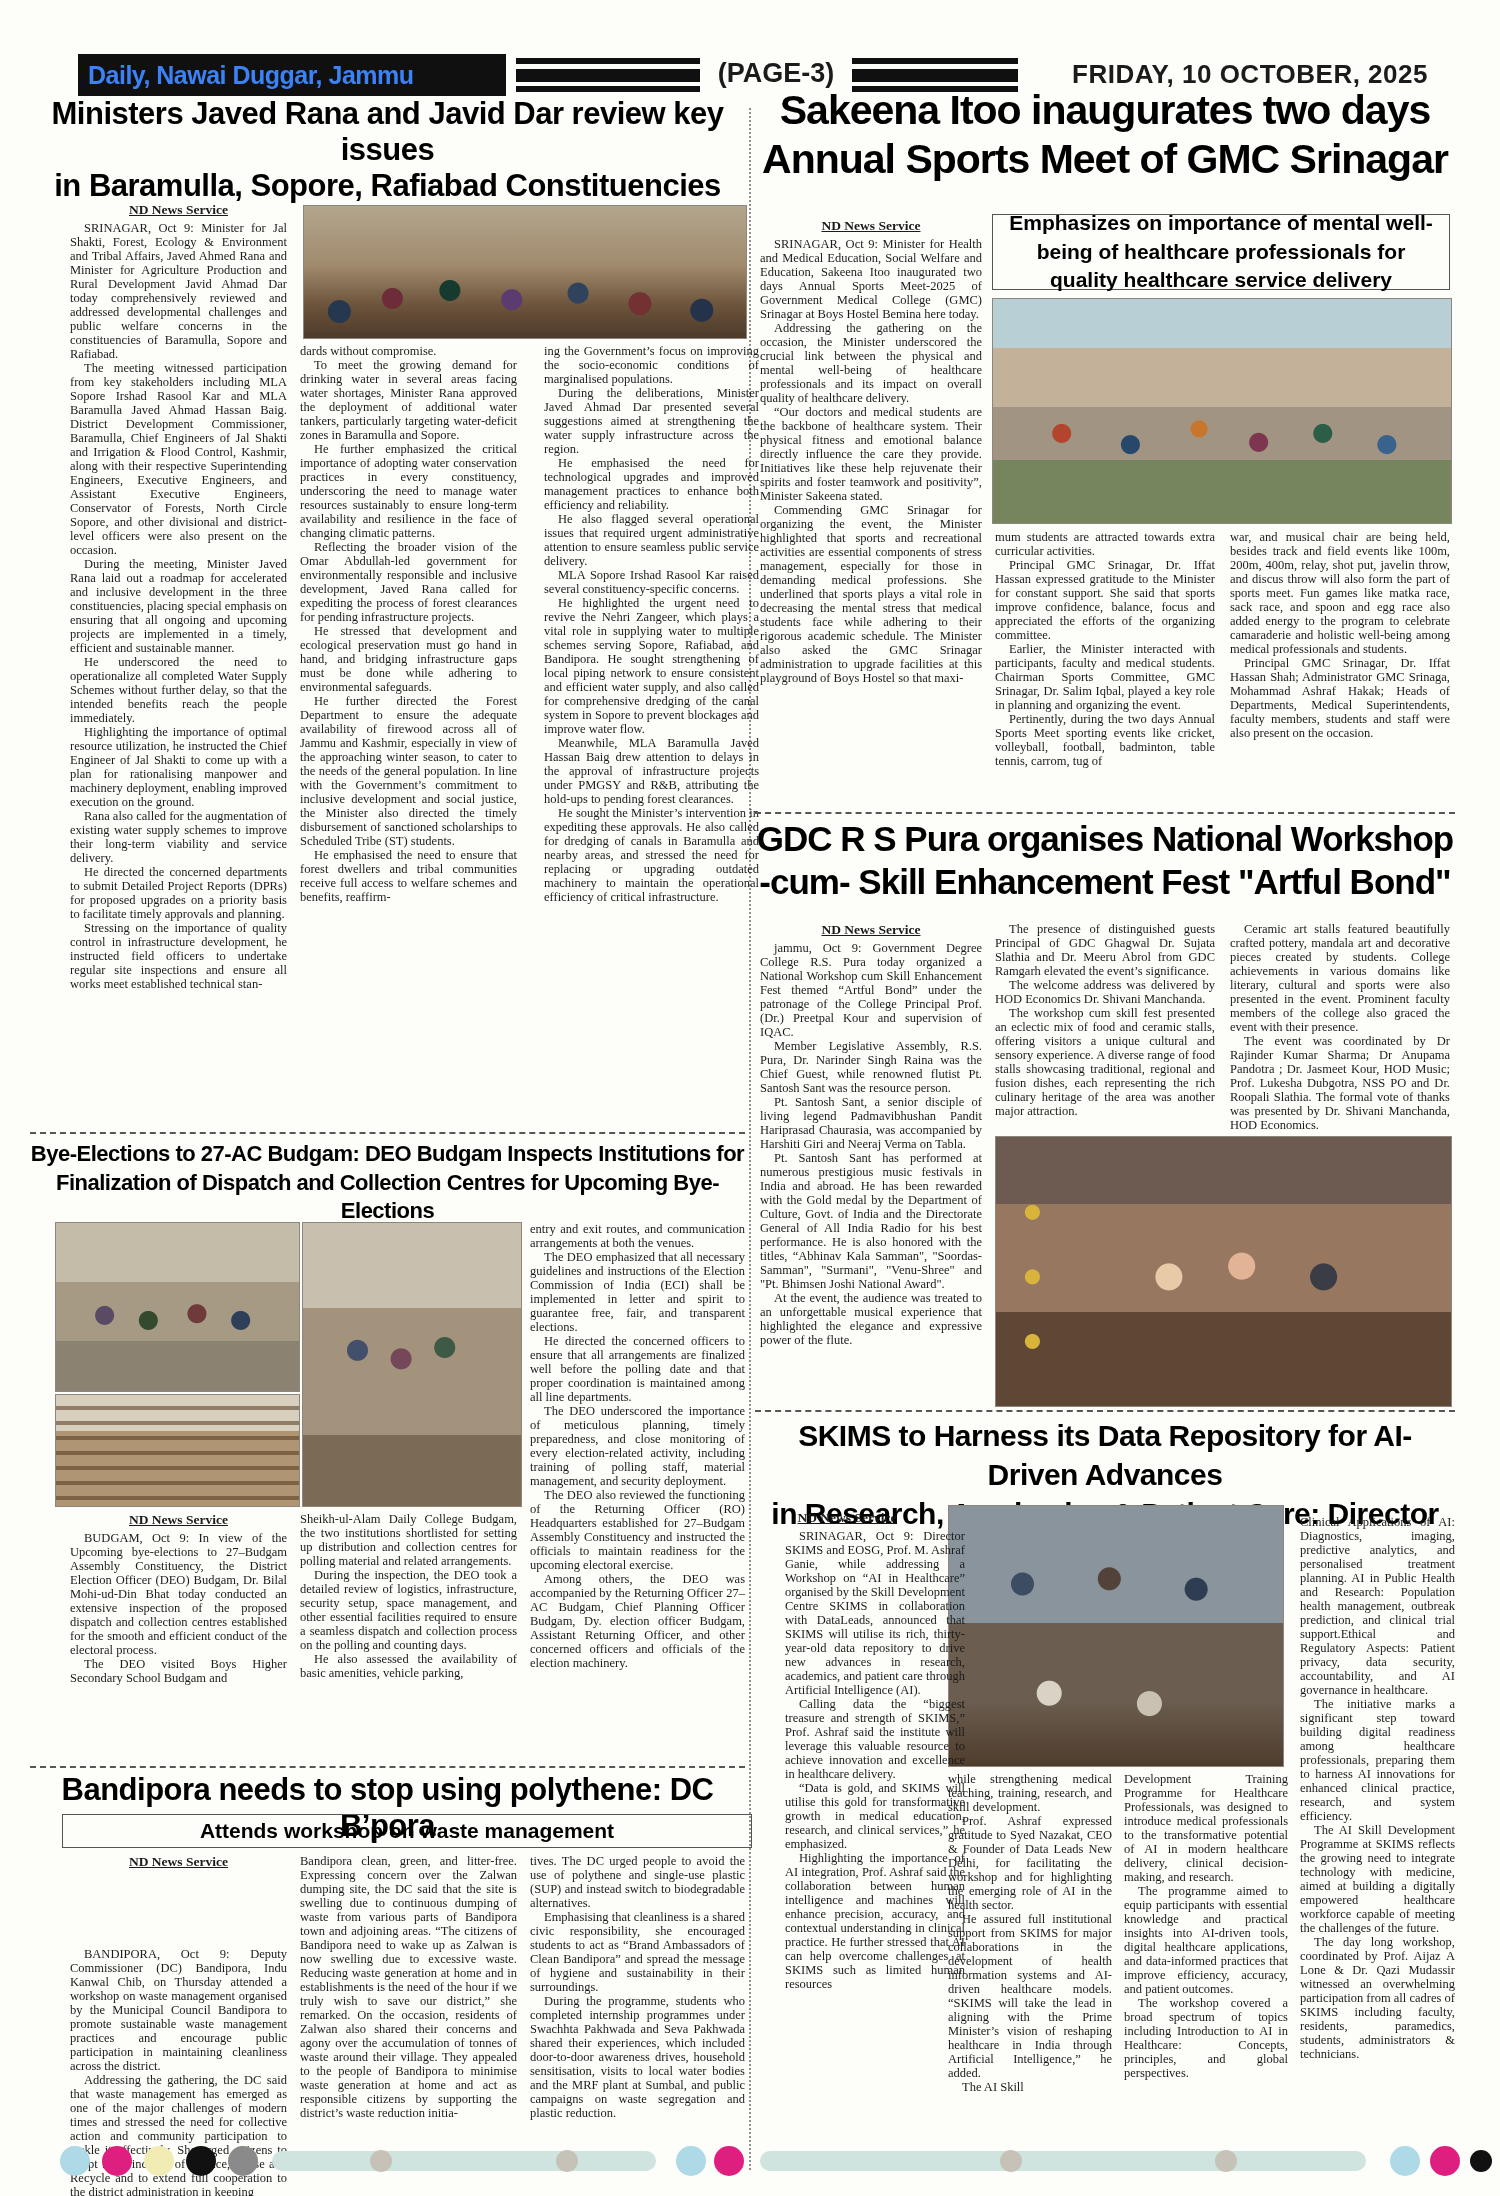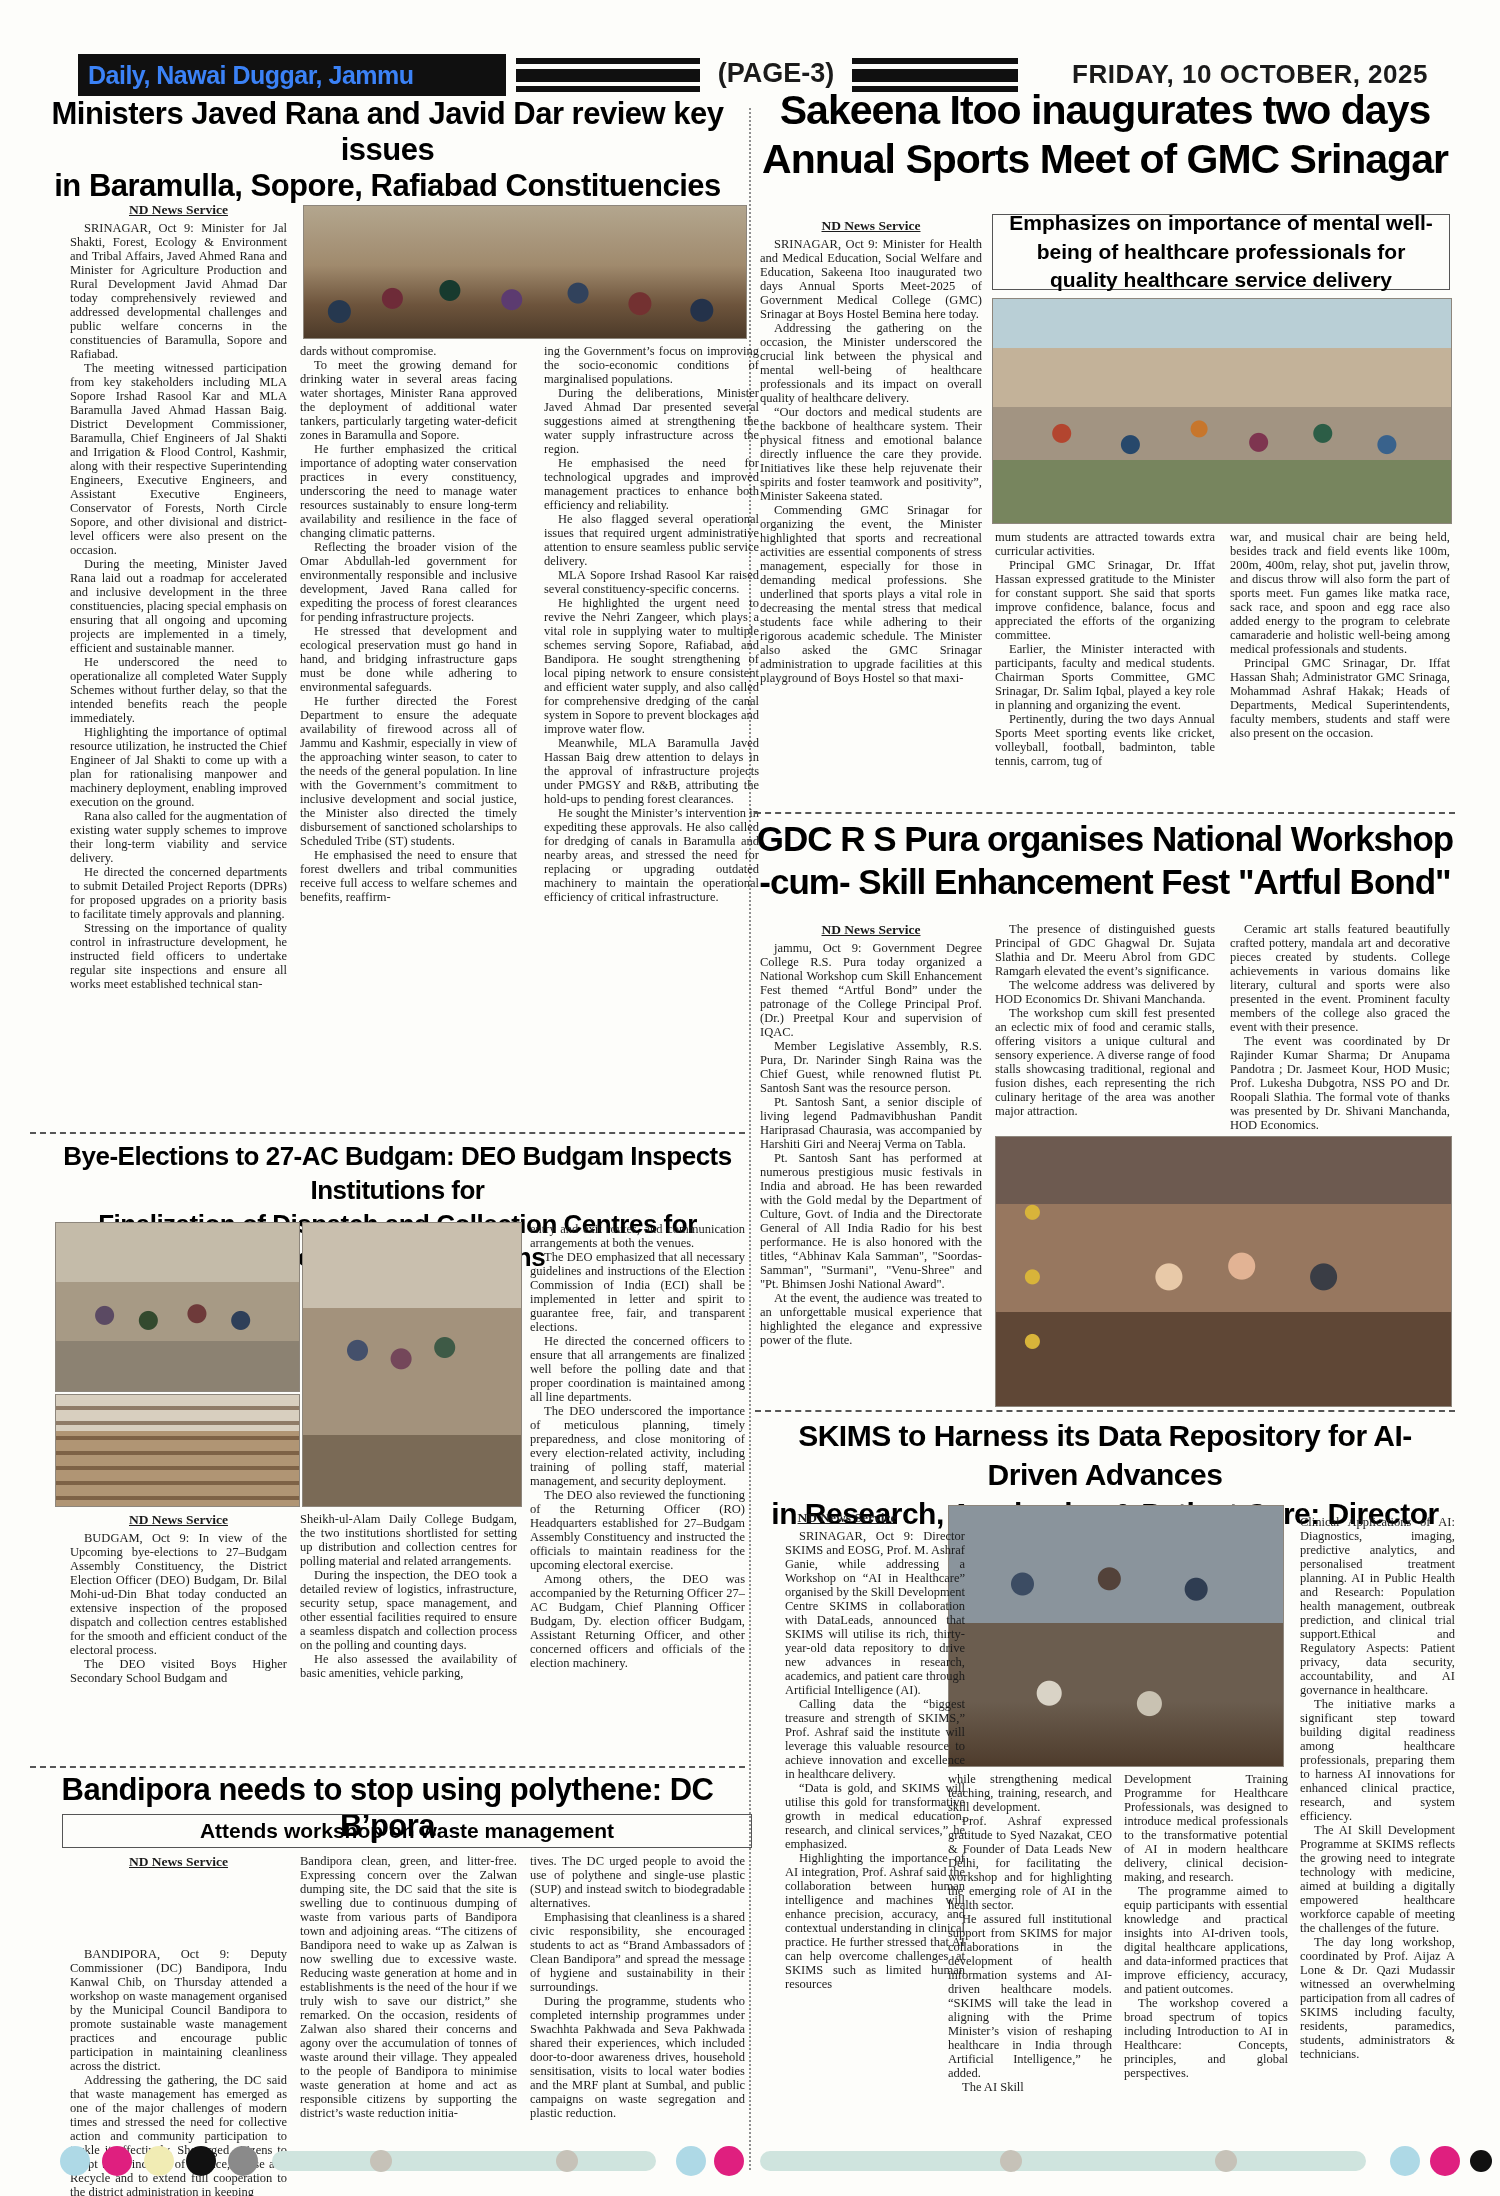--- a/index.html
+++ b/index.html
@@ -19,21 +19,21 @@
             font-family:"Liberation Sans",sans-serif;font-weight:700;font-stretch:condensed;font-size:26px;letter-spacing:0.5px;}
   
   .vdivider{position:absolute;left:749px;top:108px;height:2062px;width:0;border-left:2px dotted #8f8f8f;}
   .hsep{position:absolute;height:0;border-top:2px dashed #565656;}
   
   .hl{position:absolute;margin:0;text-align:center;font-family:"Liberation Sans",sans-serif;
       font-weight:700;font-stretch:condensed;color:#000;letter-spacing:-0.5px;}
   .hl-ministers{left:30px;top:96px;width:715px;font-size:31px;line-height:1.16;text-align:center;}
   .hl-sakeena{left:755px;top:86px;width:700px;font-size:41px;line-height:1.2;letter-spacing:-1px;}
   .hl-gdc{left:755px;top:818px;width:700px;font-size:35px;line-height:1.22;letter-spacing:-1px;}
-  .hl-budgam{left:40px;top:1140px;width:715px;font-size:26px;line-height:1.3;}
+  .hl-budgam{left:30px;top:1140px;width:715px;font-size:22px;line-height:1.3;}
   .hl-bandipora{left:30px;top:1772px;width:715px;font-size:31px;line-height:1.15;}
   .hl-skims{left:755px;top:1416px;width:700px;font-size:30px;line-height:1.3;}
   
   .subbox{position:absolute;border:1.5px solid #555;box-sizing:border-box;display:flex;align-items:center;justify-content:center;
           text-align:center;font-family:"Liberation Sans",sans-serif;font-weight:700;font-stretch:condensed;color:#000;}
   .subbox-sakeena{left:992px;top:214px;width:458px;height:76px;font-size:21px;line-height:1.35;padding:0 14px;}
   .subbox-bandipora{left:62px;top:1814px;width:690px;height:34px;font-size:21px;}
   
   .byline{position:absolute;text-align:center;font-weight:700;font-size:13.5px;text-decoration:underline;}
   .bodycol{position:absolute;overflow:hidden;text-align:justify;font-size:12.5px;line-height:14px;}

